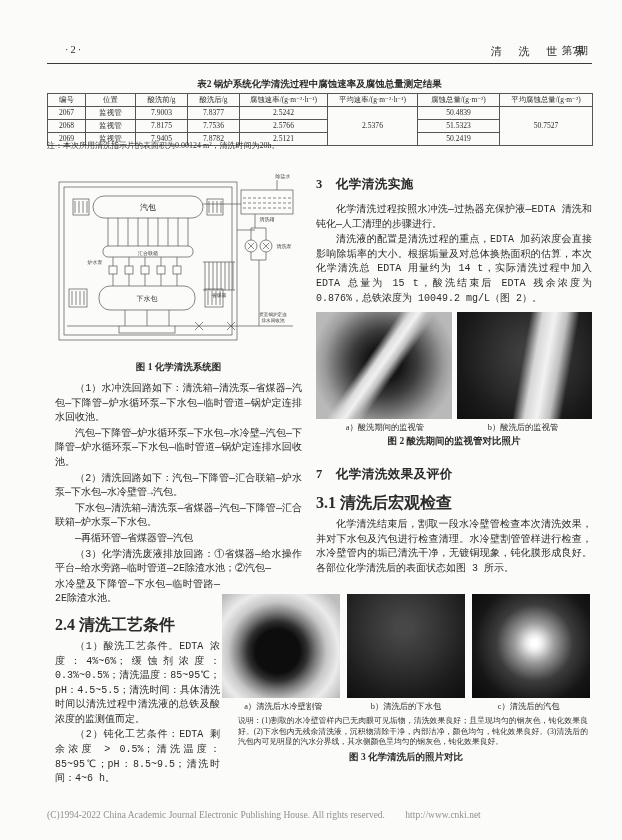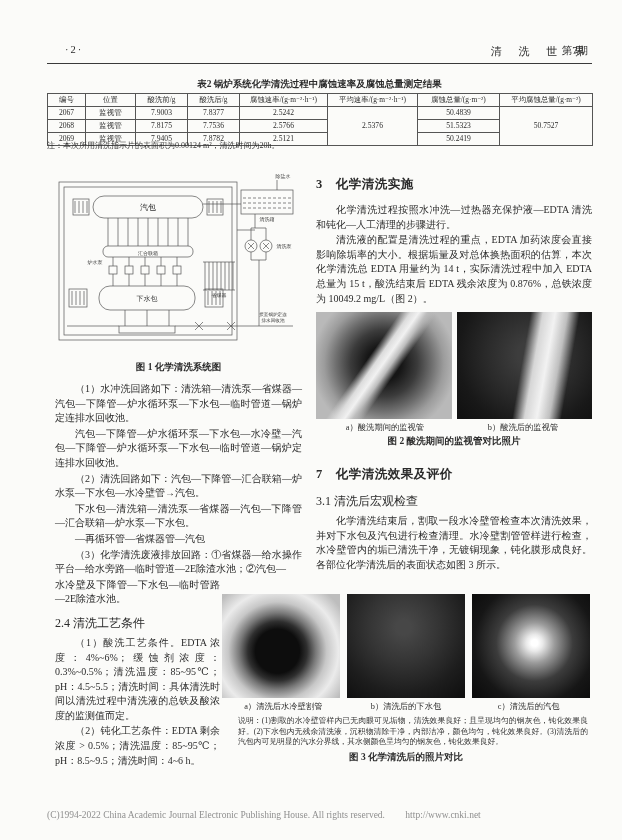--- a/index.html
+++ b/index.html
@@ -21,24 +21,24 @@
   #corrtable{top:93px;left:47px;width:545px;}
   table{border-collapse:collapse;width:545px;table-layout:fixed;padding-left:9px;}
   th,td{border:0.6px solid #555;font-weight:normal;text-align:center;padding:1px 0;
         font-size:7.6px;line-height:10px;font-family:"Liberation Serif","DejaVu Serif",serif;}
   thead th{font-size:7.4px;}
   table{border-top:1.4px solid #222;border-bottom:1.4px solid #222;}
   #tablenote{top:140px;left:47px;width:545px;font-size:8px;color:#333;}
   
   #leftcol{top:168px;left:55px;width:247px;}
   #rightcol{top:170px;left:316px;width:276px;}
-  .para{font-size:10px;line-height:14.6px;text-align:justify;margin:0 0 1px 0;}
+  .para{font-size:10px;line-height:14.6px;text-align:justify;margin:0 0 1px 0;font-family:Liberation Mono, monospace;}
   .indent{text-indent:2em;}
   .h2{font-size:12.5px;font-weight:bold;margin:6px 0 10px 0;letter-spacing:0.5px;}
-  .h3{font-size:12px;font-weight:normal;margin:8px 0 4px 0;}
+  .h3{font-size:16px;font-weight:bold;margin:8px 0 4px 0;}
   .figcap{font-weight:bold;font-size:9.5px;text-align:center;margin:5px 0 8px 0;}
   .subcaps{display:flex;font-size:8.3px;margin-top:3px;}
   .subcaps div{flex:1;text-align:center;}
   
   #diagramBox{width:247px;height:188px;}
   #diagramBox svg{display:block;}
   
   .photorow{display:flex;gap:5px;}
   .photo{height:107px;flex:1;}
   .ph-2a{background:

